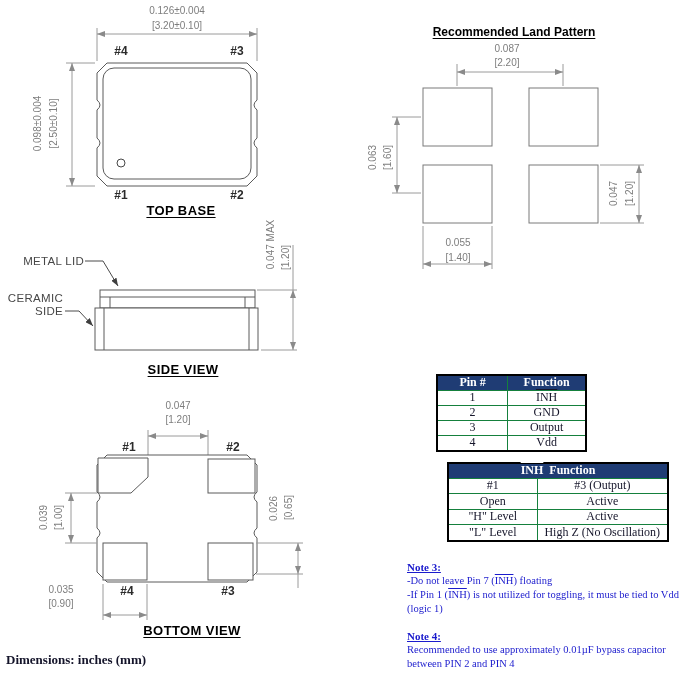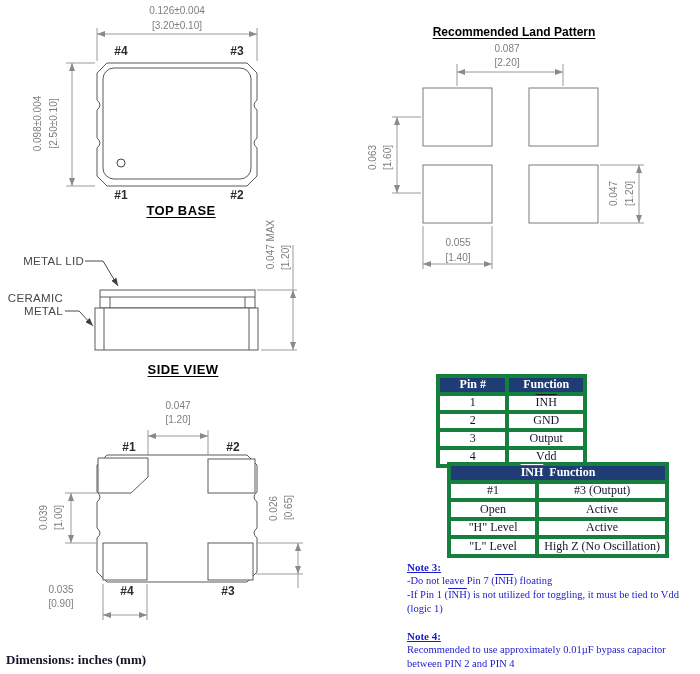--- a/index.html
+++ b/index.html
@@ -11,21 +11,21 @@
         height:13px;transform:rotate(-90deg);}
   .pin{position:absolute;font-size:12px;font-weight:bold;color:#2b2b2b;text-align:center;white-space:nowrap;}
   .vtitle{position:absolute;font-size:13px;font-weight:bold;color:#000;text-align:center;white-space:nowrap;
           text-decoration:underline;text-underline-offset:2px;letter-spacing:.4px;}
   .lp-title{position:absolute;font-size:12px;font-weight:bold;color:#000;text-align:center;white-space:nowrap;
           text-decoration:underline;text-underline-offset:2px;}
   .sv-label{position:absolute;font-size:11.5px;color:#474747;text-align:right;white-space:nowrap;letter-spacing:.3px;}
   table{border-collapse:collapse;position:absolute;background:#fff;}
   .dtable{font-family:"Liberation Serif",serif;font-size:12px;color:#15152a;text-align:center;
           border:2px solid #000;}
-  .dtable th,.dtable td{border:4px solid #15803d;padding:0;line-height:1.15;}
+  .dtable th,.dtable td{border:1px solid #15803d;padding:0;line-height:1.15;}
   .dtable th{background:#1F3C74;color:#fff;font-weight:bold;height:13px;}
   .dtable td{height:14px;}
   #pin-table{left:436px;top:374px;width:151px;}
   #inh-table{left:435px;top:462px;width:222px;margin-left:12px;}
   #inh-table td{height:14.5px;}
   .ol{text-decoration:overline;}
   #notes{position:absolute;left:407px;top:560px;width:296px;font-family:"Liberation Serif",serif;color:#1b1bcd;}
   .note-title{font-size:11px;font-weight:bold;text-decoration:underline;margin:0;line-height:14px;}
   .note-line{font-size:10.5px;margin:0;line-height:14px;white-space:nowrap;}
   .note-gap{height:13px;}
@@ -141,37 +141,38 @@
   <div class="dim" style="left:467px;top:56px;width:80px">[2.20]</div>
   <div class="vdim" style="left:342px;top:151px;width:60px">0.063</div>
   <div class="vdim" style="left:357px;top:151px;width:60px">[1.60]</div>
   <div class="vdim" style="left:583px;top:187px;width:60px">0.047</div>
   <div class="vdim" style="left:599px;top:187px;width:60px">[1.20]</div>
   <div class="dim" style="left:418px;top:236px;width:80px">0.055</div>
   <div class="dim" style="left:418px;top:251px;width:80px">[1.40]</div>
 
   <div class="sv-label" style="left:14px;top:255px;width:70px">METAL LID</div>
   <div class="sv-label" style="left:0px;top:292px;width:63px">CERAMIC</div>
-  <div class="sv-label" style="left:0px;top:305px;width:63px">METAL</div>
+  <div class="sv-label" style="left:0px;top:305px;width:63px">SIDE</div>
   <div class="vdim" style="left:225px;top:238px;width:90px">0.047  MAX</div>
   <div class="vdim" style="left:255px;top:251px;width:60px">[1.20]</div>
   <div class="vtitle" style="left:133px;top:362px;width:100px">SIDE VIEW</div>
 
   <div class="dim" style="left:138px;top:399px;width:80px">0.047</div>
   <div class="dim" style="left:138px;top:413px;width:80px">[1.20]</div>
   <div class="pin" style="left:114px;top:440px;width:30px">#1</div>
   <div class="pin" style="left:218px;top:440px;width:30px">#2</div>
   <div class="vdim" style="left:13px;top:511px;width:60px">0.039</div>
   <div class="vdim" style="left:28px;top:511px;width:60px">[1.00]</div>
   <div class="vdim" style="left:243px;top:502px;width:60px">0.026</div>
   <div class="vdim" style="left:258px;top:501px;width:60px">[0.65]</div>
   <div class="dim" style="left:21px;top:583px;width:80px">0.035</div>
   <div class="dim" style="left:21px;top:597px;width:80px">[0.90]</div>
   <div class="pin" style="left:112px;top:584px;width:30px">#4</div>
   <div class="pin" style="left:213px;top:584px;width:30px">#3</div>
+  <div class="vtitle" style="left:127px;top:623px;width:130px">BOTTOM VIEW</div>
 
   <table id="pin-table" class="dtable">
     <colgroup>
         <col style="width:72px">
         <col style="width:79px">
       </colgroup>
     <tbody>
         <tr>
       <th>Pin #</th>
       <th>Function</th>

